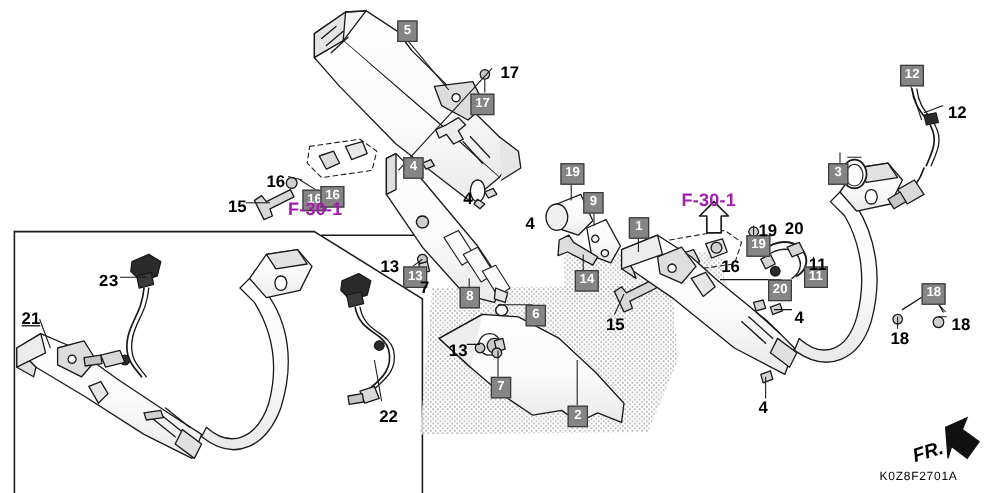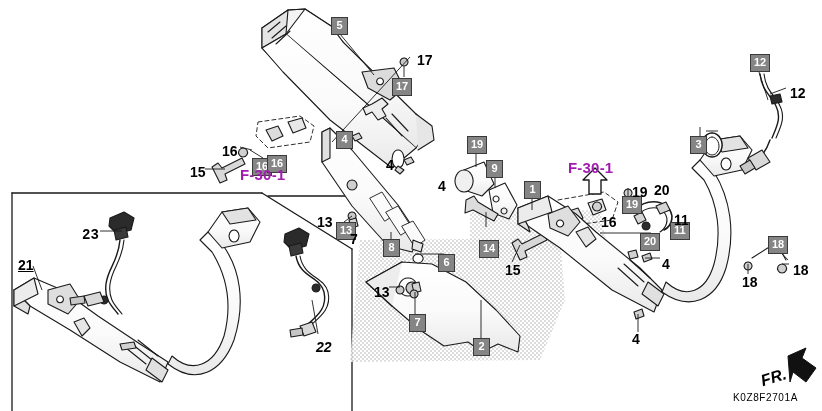--- a/index.html
+++ b/index.html
@@ -330,41 +330,41 @@
       <div class="lbl boxed" style="left: 486px; top: 160px;">9</div>
       <div class="lbl boxed" style="left: 252px; top: 158px;">16</div>
       <div class="lbl boxed" style="left: 267px; top: 155px;">16</div>
       <div class="lbl boxed" style="left: 524px; top: 181px;">1</div>
       <div class="lbl boxed" style="left: 622px; top: 196px;">19</div>
       <div class="lbl boxed" style="left: 670px; top: 222px;">11</div>
       <div class="lbl boxed" style="left: 640px; top: 233px;">20</div>
       <div class="lbl boxed" style="left: 768px; top: 236px;">18</div>
       <div class="lbl boxed" style="left: 336px; top: 222px;">13</div>
       <div class="lbl boxed" style="left: 383px; top: 239px;">8</div>
-      <div class="lbl boxed" style="left: 479px; top: 240px;">14</div>
+      <div class="lbl boxed" style="left: 479px; top: 225px;">14</div>
       <div class="lbl boxed" style="left: 438px; top: 254px;">6</div>
       <div class="lbl boxed" style="left: 409px; top: 314px;">7</div>
       <div class="lbl boxed" style="left: 473px; top: 338px;">2</div>
     </div>
   <div id="plain-labels">
       <div class="lbl plain" style="left: 417px; top: 53px;">17</div>
       <div class="lbl plain" style="left: 790px; top: 86px;">12</div>
       <div class="lbl plain" style="left: 222px; top: 144px;">16</div>
       <div class="lbl plain" style="left: 190px; top: 165px;">15</div>
       <div class="lbl plain" style="left: 386px; top: 158px;">4</div>
       <div class="lbl plain" style="left: 438px; top: 179px;">4</div>
       <div class="lbl plain" style="left: 601px; top: 215px;">16</div>
       <div class="lbl plain" style="left: 632px; top: 185px;">19</div>
       <div class="lbl plain" style="left: 654px; top: 183px;">20</div>
       <div class="lbl plain" style="left: 674px; top: 213px;">11</div>
       <div class="lbl plain" style="left: 317px; top: 215px;">13</div>
       <div class="lbl plain" style="left: 350px; top: 232px;">7</div>
       <div class="lbl plain" style="left: 18px; top: 258px; text-decoration: underline;">21</div>
       <div class="lbl plain" style="left: 82px; top: 228px; font-family: Liberation Mono, monospace;">23</div>
-      <div class="lbl plain" style="left: 316px; top: 340px; font-style: italic;">22</div>
+      <div class="lbl plain" style="left: 316px; top: 340px;">22</div>
       <div class="lbl plain" style="left: 374px; top: 285px;">13</div>
       <div class="lbl plain" style="left: 505px; top: 263px;">15</div>
       <div class="lbl plain" style="left: 662px; top: 257px;">4</div>
       <div class="lbl plain" style="left: 742px; top: 275px;">18</div>
       <div class="lbl plain" style="left: 793px; top: 263px;">18</div>
       <div class="lbl plain" style="left: 632px; top: 332px;">4</div>
     </div>
 
   <div class="fcode" style="left:240px;top:166px;">F-30-1</div>
   <div class="fcode" style="left:568px;top:159px;">F-30-1</div>

